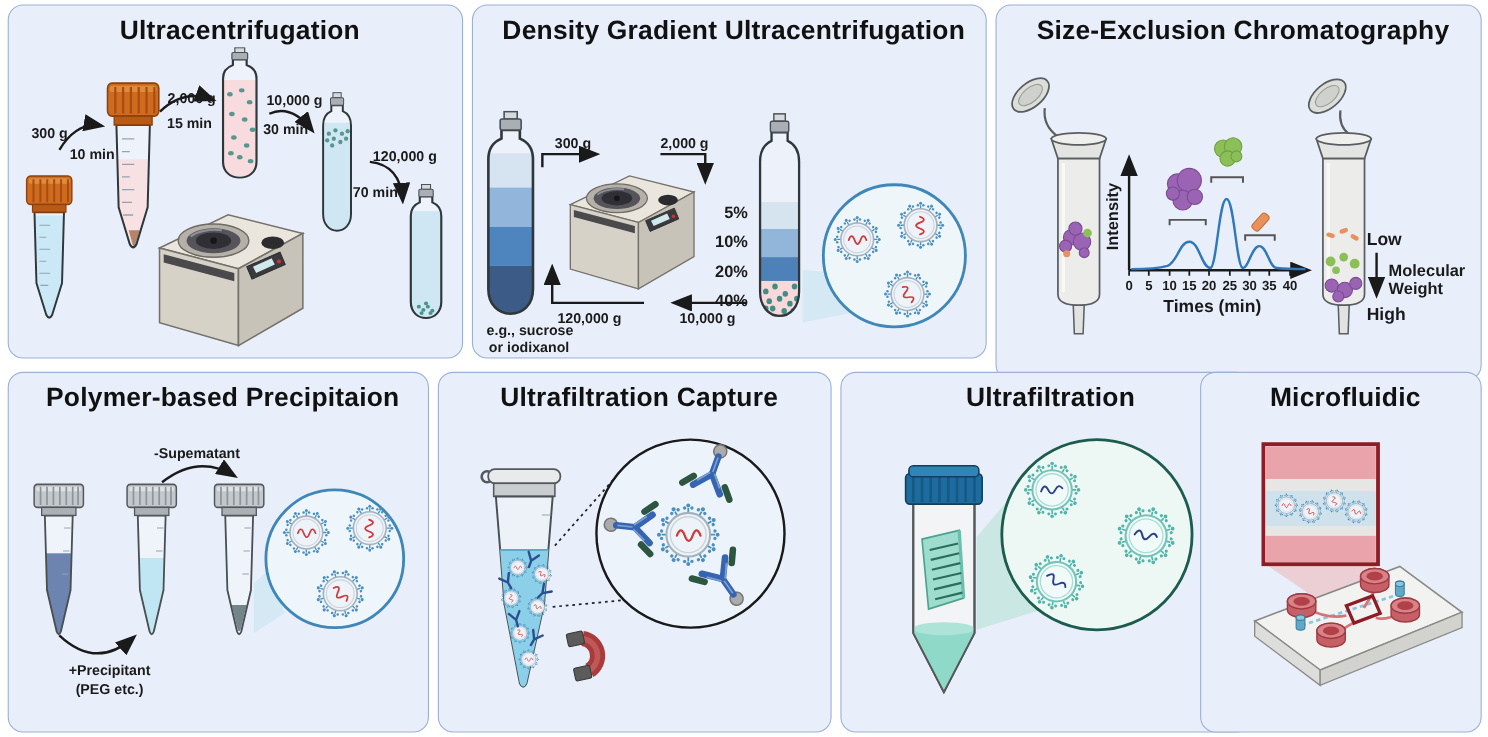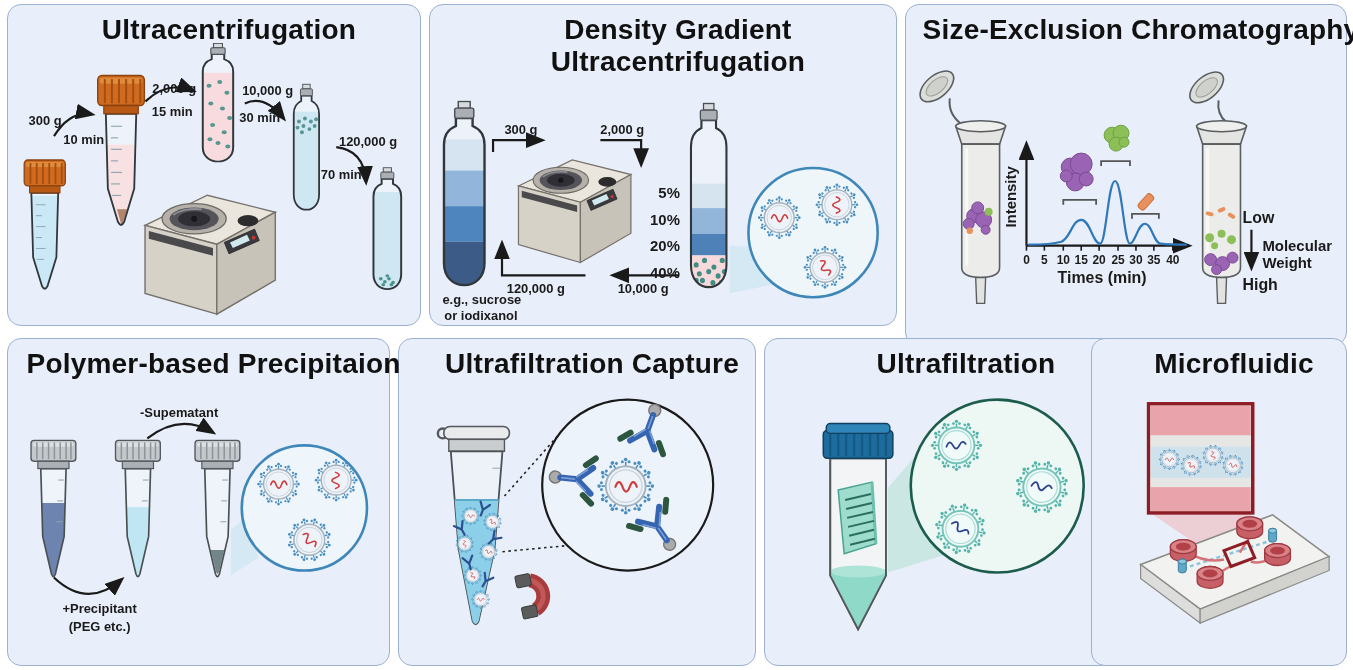--- a/index.html
+++ b/index.html
@@ -1,18 +1,18 @@
 <!DOCTYPE html>
 <html><head>
 <meta charset="utf-8">
 <style>
   html,body{margin:0;padding:0;background:#ffffff;}
   #fig{position:relative;width:1353px;height:670px;background:#ffffff;font-family:"Liberation Sans",sans-serif;overflow:hidden;}
   .panel{position:absolute;background:#e9effa;border:1.6px solid #9bb0d3;border-radius:14px;box-sizing:border-box;}
-  .ptitle{position:absolute;top:9px;left:15px;width:100%;text-align:center;font-size:28px;font-weight:bold;color:#111;letter-spacing:.2px;z-index:2;}
+  .ptitle{position:absolute;top:9px;left:4px;width:100%;text-align:center;font-size:24px;font-weight:bold;color:#111;letter-spacing:.2px;z-index:2;}
   .panel svg{position:absolute;left:0;top:0;width:100%;height:100%;}
   svg text{font-family:"Liberation Sans",sans-serif;font-weight:bold;fill:#1a1a1a;}
   .t12{font-size:12px}.t13{font-size:13px}.t15{font-size:15px}.t16{font-size:16px}
   .arrow{stroke:#1a1a1a;stroke-width:2.2;fill:none;marker-end:url(#ah);}
   .grad{stroke:#8fa6b0;stroke-width:1;}
 </style>
 </head>
 <body>
 
 <svg width="0" height="0" style="position:absolute" aria-hidden="true">

